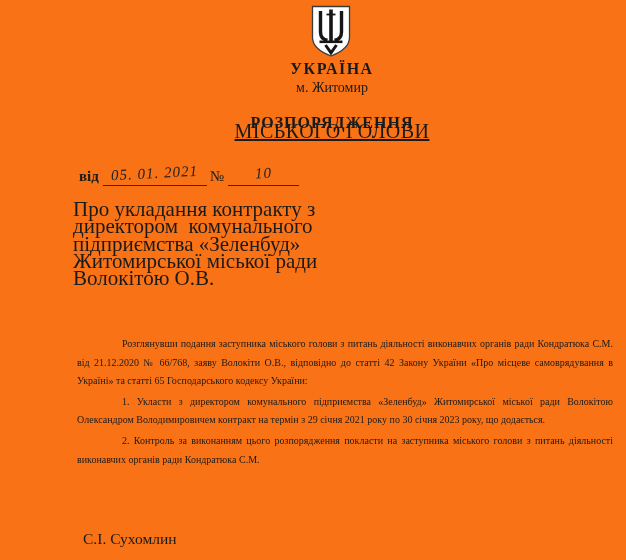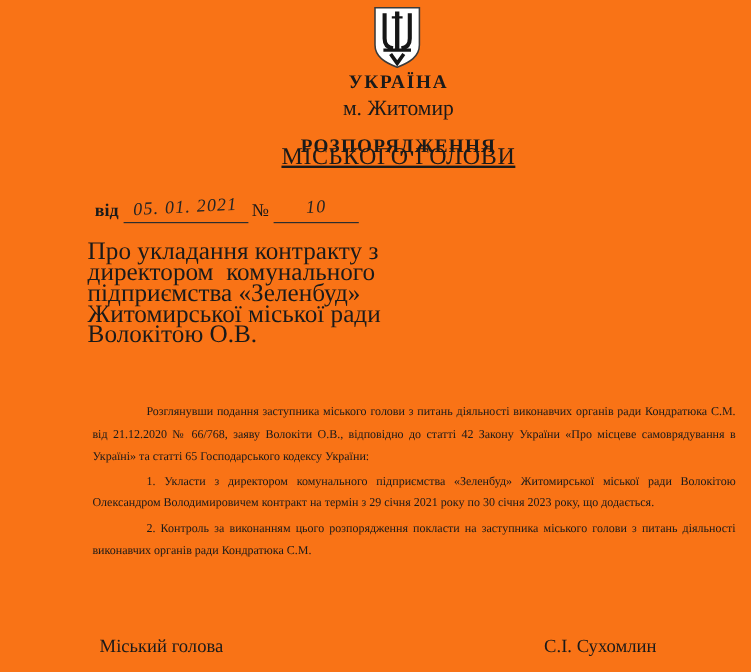--- a/index.html
+++ b/index.html
@@ -20,21 +20,21 @@
     height: 53px;
   }
   .center-line {
     position: absolute;
     left: 38px;
     right: 0;
     text-align: center;
     white-space: nowrap;
   }
   .country   { top: 60px;  font-weight: bold; font-size: 16px; letter-spacing: 1.5px; }
-  .city      { top: 80px;  font-size: 18px; }
+  .city      { top: 80px;  font-size: 14px; }
   .doc-title { top: 114px; font-weight: bold; font-size: 16px; letter-spacing: 1px; }
   .doc-sub   { top: 120px; font-size: 20px; letter-spacing: 0.5px; text-decoration: underline; }
 
   .req-line {
     position: absolute;
     left: 79px;
     top: 164px;
     font-size: 15px;
     display: flex;
     align-items: flex-end;
@@ -125,17 +125,16 @@
 Житомирської міської ради
 Волокітою О.В.</div>
 
   <div class="body-text">
     <p>Розглянувши подання заступника міського голови з питань діяльності виконавчих органів ради Кондратюка С.М. від 21.12.2020  № 66/768, заяву Волокіти О.В., відповідно до статті 42 Закону України «Про місцеве самоврядування в Україні» та статті 65 Господарського кодексу України:</p>
     <p>1.  Укласти з директором комунального підприємства «Зеленбуд» Житомирської міської ради Волокітою Олександром Володимировичем контракт на термін з 29 січня 2021 року по 30 січня 2023 року, що додається.</p>
     <p>2.  Контроль за виконанням цього розпорядження покласти на заступника міського голови з питань діяльності  виконавчих органів ради Кондратюка С.М.</p>
   </div>
 
   <div class="signature">
-    <span>Міський голова</span>
     <span>С.І. Сухомлин</span>
   </div>
 
 </div>
 
 </body></html>

